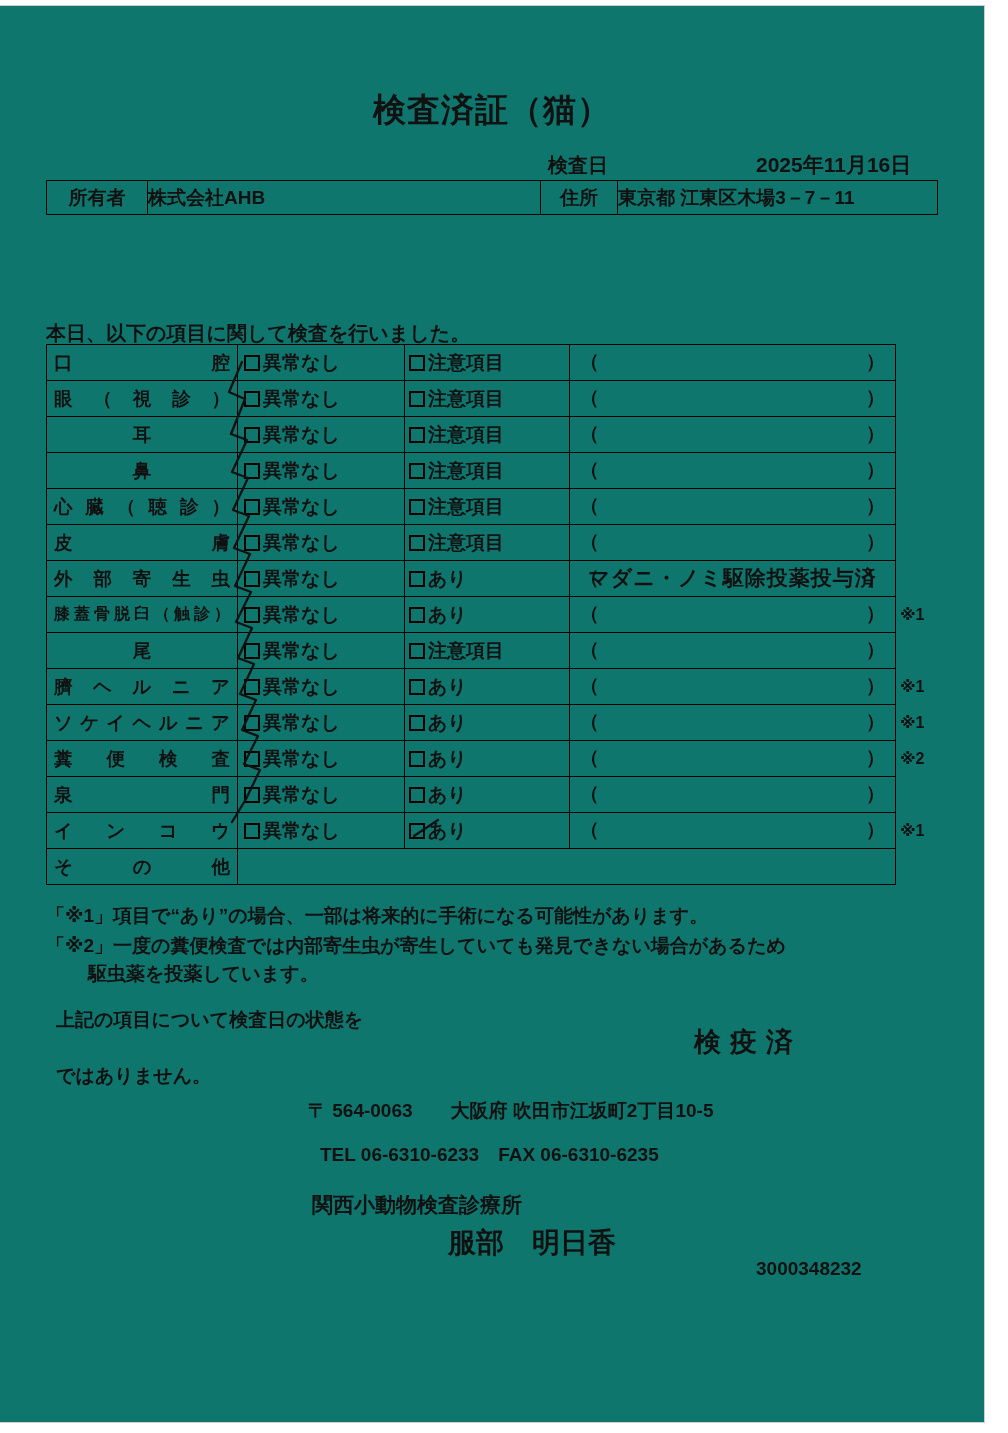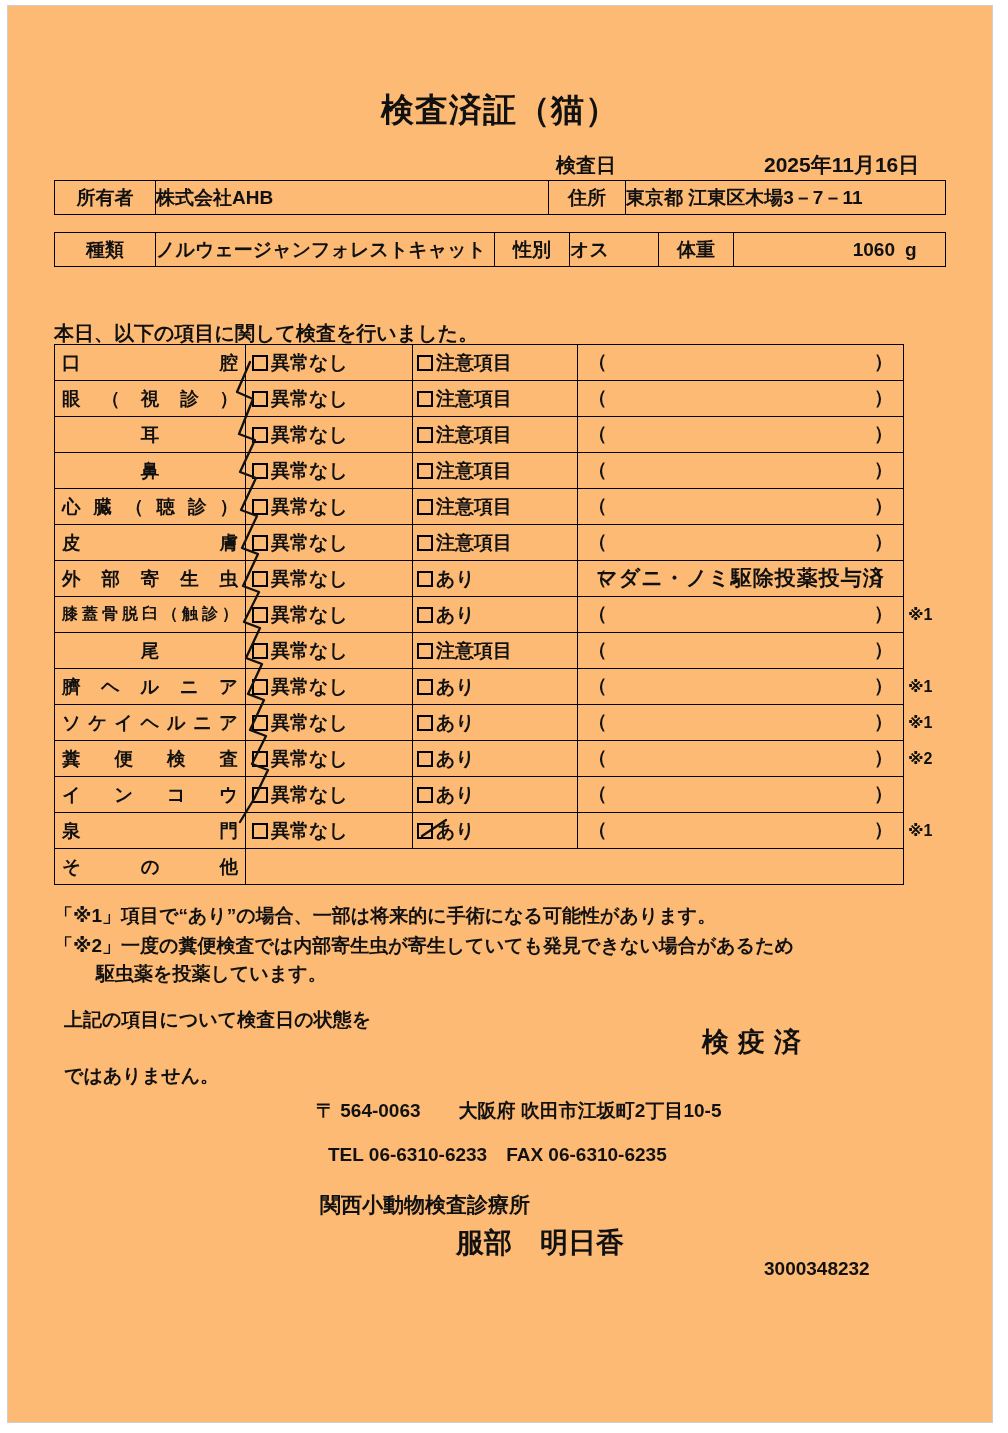--- a/index.html
+++ b/index.html
@@ -4,22 +4,22 @@
 <style>
   html,body{margin:0;padding:0;background:#8a8a8a;}
   body{font-family:"Liberation Sans","DejaVu Sans",sans-serif;}
   .page{
     position:relative;width:1008px;height:1433px;
     background:#ffffff;overflow:hidden;
     box-sizing:border-box;
     color:#111;
   }
   .sheet{
-    position:absolute;left:8px;top:6px;width:984px;height:1416px;
-    background:#fdba74;
+    position:absolute;left:0;top:6px;width:984px;height:1416px;
+    background:#0f766e;
     box-shadow:0 0 0 1px #cfcfcf;
   }
   
   .title{
     position:absolute;left:0;top:82px;width:984px;text-align:center;
     font-size:33px;font-weight:bold;letter-spacing:1px;
   }
   
   .examdate-label{
     position:absolute;left:548px;top:146px;font-size:20px;font-weight:bold;
@@ -139,30 +139,20 @@
       <td class="c" style="width:100px">所有者</td>
       <td style="width:392px">株式会社AHB</td>
       <td class="c" style="width:76px">住所</td>
       <td>東京都 江東区木場3－7－11</td>
     </tr>
   </tbody>
       </table>
 
   <table class="tbl" id="animal-table">
     <tbody>
-          <tr>
-      <td class="c" style="width:100px">種類</td>
-      <td class="small" style="width:338px">ノルウェージャンフォレストキャット</td>
-      <td class="c" style="width:74px">性別</td>
-      <td style="width:88px">オス</td>
-      <td class="c" style="width:74px">体重</td>
-      <td class="r" style="padding-right:0 !important">
-        <span>1060</span><span style="display:inline-block;width:40px;text-align:left;padding-left:10px;">g</span>
-      </td>
-    </tr>
   </tbody>
       </table>
 
   <div class="lead">本日、以下の項目に関して検査を行いました。</div>
 
   <table id="checklist">
         <tbody id="checklist-body">
           <tr>
             <td class="lbl">
               <span>口腔</span>
@@ -291,32 +281,32 @@
             </td>
             <td class="opt1"><span class="box"></span><span>異常なし</span></td>
             <td class="opt2"><span class="box"></span><span>あり</span></td>
             <td class="paren">
               <span class="paren-l">（</span>
               <span class="paren-r">）</span>
             </td>
           </tr>
           <tr>
             <td class="lbl">
+              <span>泉門</span>
+            </td>
+            <td class="opt1"><span class="box"></span><span>異常なし</span></td>
+            <td class="opt2"><span class="box"></span><span>あり</span></td>
+            <td class="paren">
+              <span class="paren-l">（</span>
+              <span class="paren-r">）</span>
+            </td>
+          </tr>
+          <tr>
+            <td class="lbl">
               <span>インコウ</span>
-            </td>
-            <td class="opt1"><span class="box"></span><span>異常なし</span></td>
-            <td class="opt2"><span class="box"></span><span>あり</span></td>
-            <td class="paren">
-              <span class="paren-l">（</span>
-              <span class="paren-r">）</span>
-            </td>
-          </tr>
-          <tr>
-            <td class="lbl">
-              <span>泉門</span>
             </td>
             <td class="opt1"><span class="box"></span><span>異常なし</span></td>
             <td class="opt2"><span class="box"></span><span>あり</span></td>
             <td class="paren">
               <span class="paren-l">（</span>
               <span class="paren-r">）</span>
             </td>
           </tr>
           <tr>
             <td class="lbl">

